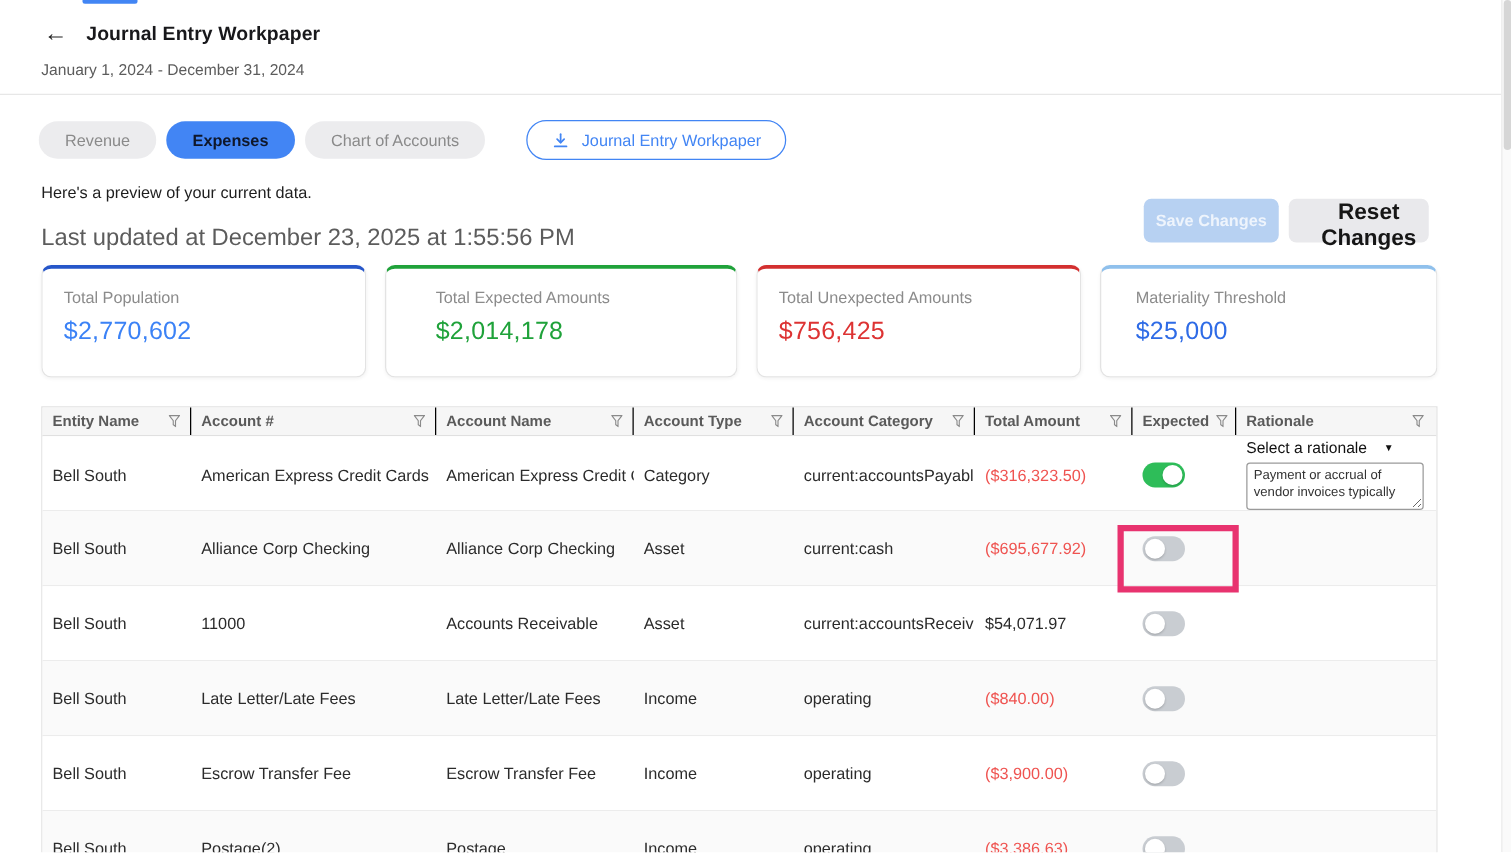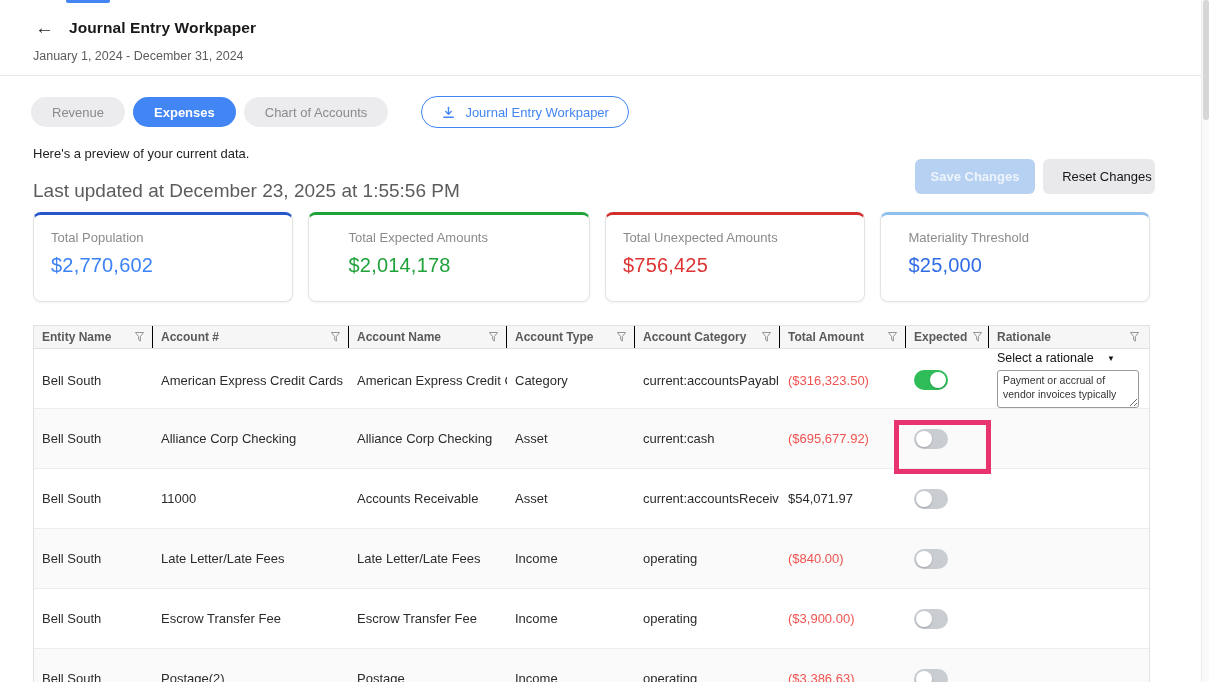--- a/index.html
+++ b/index.html
@@ -31,39 +31,39 @@
   .date-range{margin-top:10px;font-size:12.5px;color:#5c5c5c;}
   .divider{position:absolute;left:0;top:75px;width:1209px;height:1px;background:#e7e7e7;}
 
   
   .toolbar{position:absolute;left:31px;top:96px;display:flex;align-items:center;}
   .pills{display:flex;gap:8px;}
   .pill{
     height:30px;padding:3px 21px;border:none;border-radius:16px;
     background:#ececee;color:#8a8a8a;font-size:13px;font-family:inherit;cursor:pointer;
   }
-  .pill.active{background:var(--accent);color:#ffffff;font-weight:600;}
+  .pill.active{background:var(--accent);color:#0f172a;font-weight:600;}
   .download-btn{
     margin-left:33px;height:32px;padding:0 19px;border-radius:17px;
     border:1px solid var(--accent);background:#fff;color:var(--accent);
     font-size:13px;font-family:inherit;display:flex;align-items:center;gap:9px;cursor:pointer;
   }
   .download-btn svg{display:block;}
 
   .preview-text{position:absolute;left:33px;top:146px;font-size:13px;color:#1e1e1e;}
   .last-updated{position:absolute;left:33px;top:180px;font-size:19px;color:#5c5c5c;}
 
   .action-buttons{position:absolute;left:915px;top:159px;display:flex;gap:8px;}
   .save-btn{
-    width:120px;height:35px;border:none;border-radius:6px;
+    width:108px;height:35px;border:none;border-radius:6px;
     background:#b7d1f2;color:#eef4fc;font-weight:700;font-size:13px;font-family:inherit;cursor:default;
   }
   .reset-btn{
     width:112px;height:35px;border:none;border-radius:6px;
-    background:#e9e9ec;color:#161616;font-weight:400;font-size:13px;font-family:inherit;cursor:pointer;padding-left:16px;
+    background:#e9e9ec;color:#161616;font-weight:700;font-size:18px;font-family:inherit;cursor:pointer;padding-left:16px;
   }
 
   
   .cards{position:absolute;left:33px;top:212px;width:1117px;display:flex;gap:15px;}
   .card{
     flex:1;height:90px;background:#fff;border:1px solid #e3e3e3;border-top:3px solid #ccc;
     border-radius:8px;padding:15px 17px;box-shadow:0 1px 3px rgba(0,0,0,.05);
   }
   .card-label{font-size:13px;color:#8b8b8b;}
   .card-value{margin-top:9px;font-size:20px;font-weight:500;letter-spacing:.2px;}

